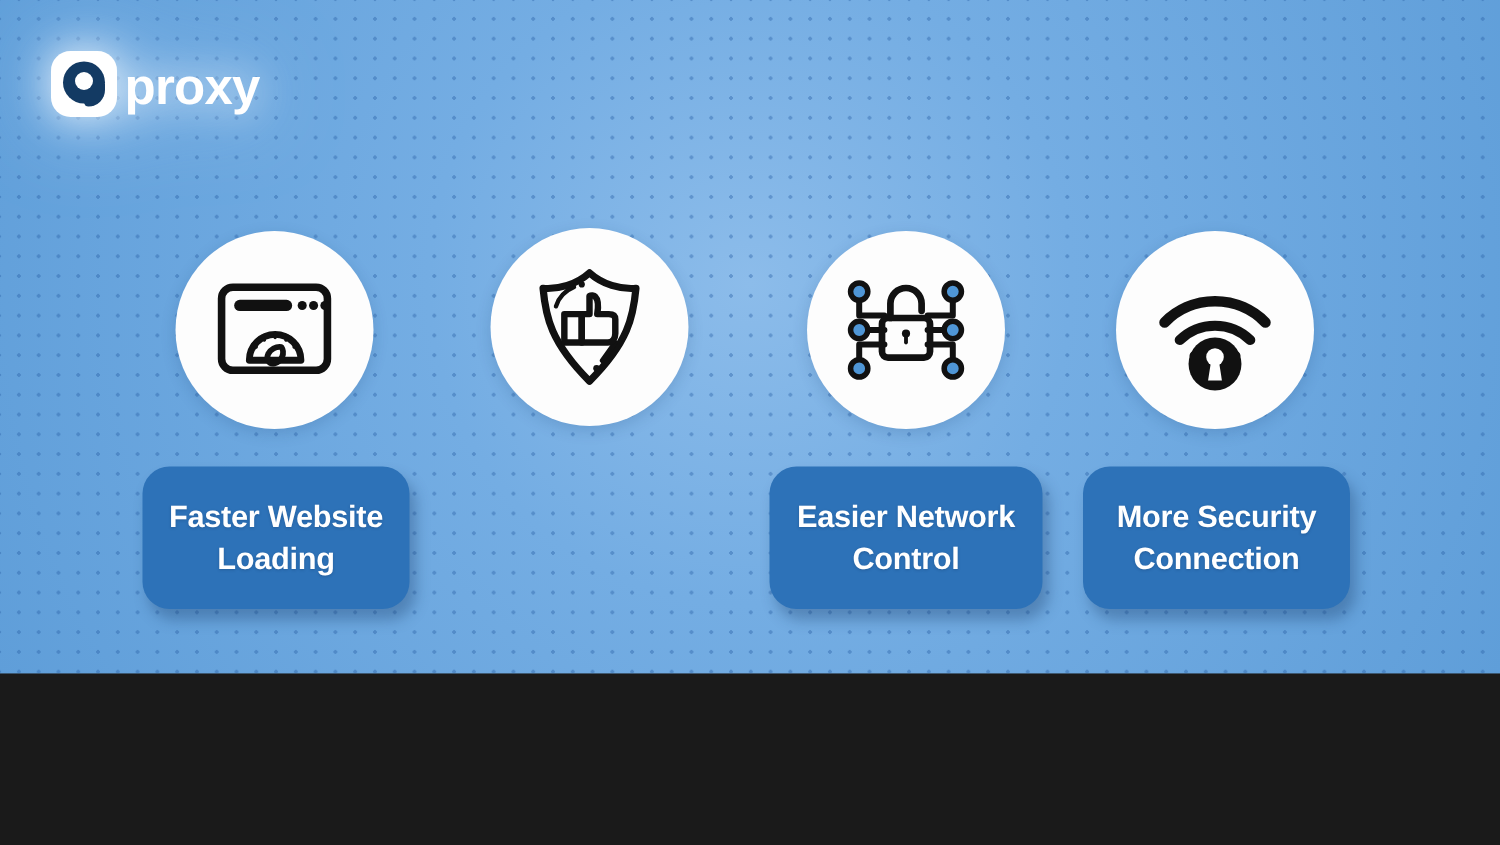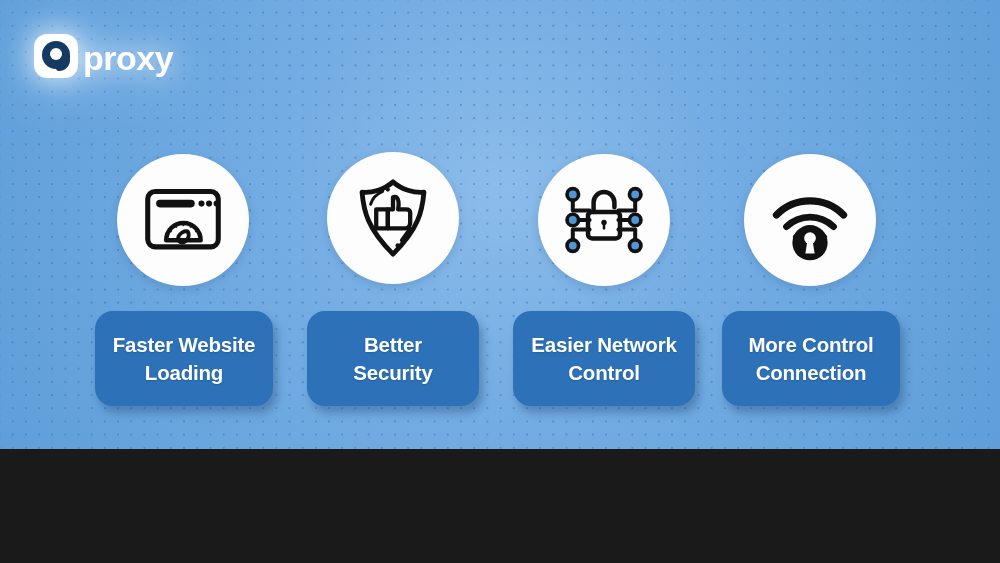--- a/index.html
+++ b/index.html
@@ -221,29 +221,25 @@
       <circle cx="50" cy="71.5" r="7" fill="#ffffff"></circle>
       <path d="M47 74 L44.5 90 L55.5 90 L53 74 Z" fill="#ffffff"></path>
     </svg>
   </div>
 
   <div class="card" style="left:95px;  top:311px; width:178px; height:95px;">
     <span class="card-label">Faster Website
 Loading</span>
   </div>
 
-  <div class="card" style="left:307px; top:311px; width:172px; height:95px;">
-    <span class="card-label">Better
-Security</span>
-  </div>
 
   <div class="card" style="left:513px; top:311px; width:182px; height:95px;justify-content:center;">
     <span class="card-label">Easier Network
 Control</span>
   </div>
 
   <div class="card" style="left:722px; top:311px; width:178px; height:95px;">
-    <span class="card-label">More Control
+    <span class="card-label">More Security
 Connection</span>
   </div>
 
 
 </div>
 
 </body></html>

